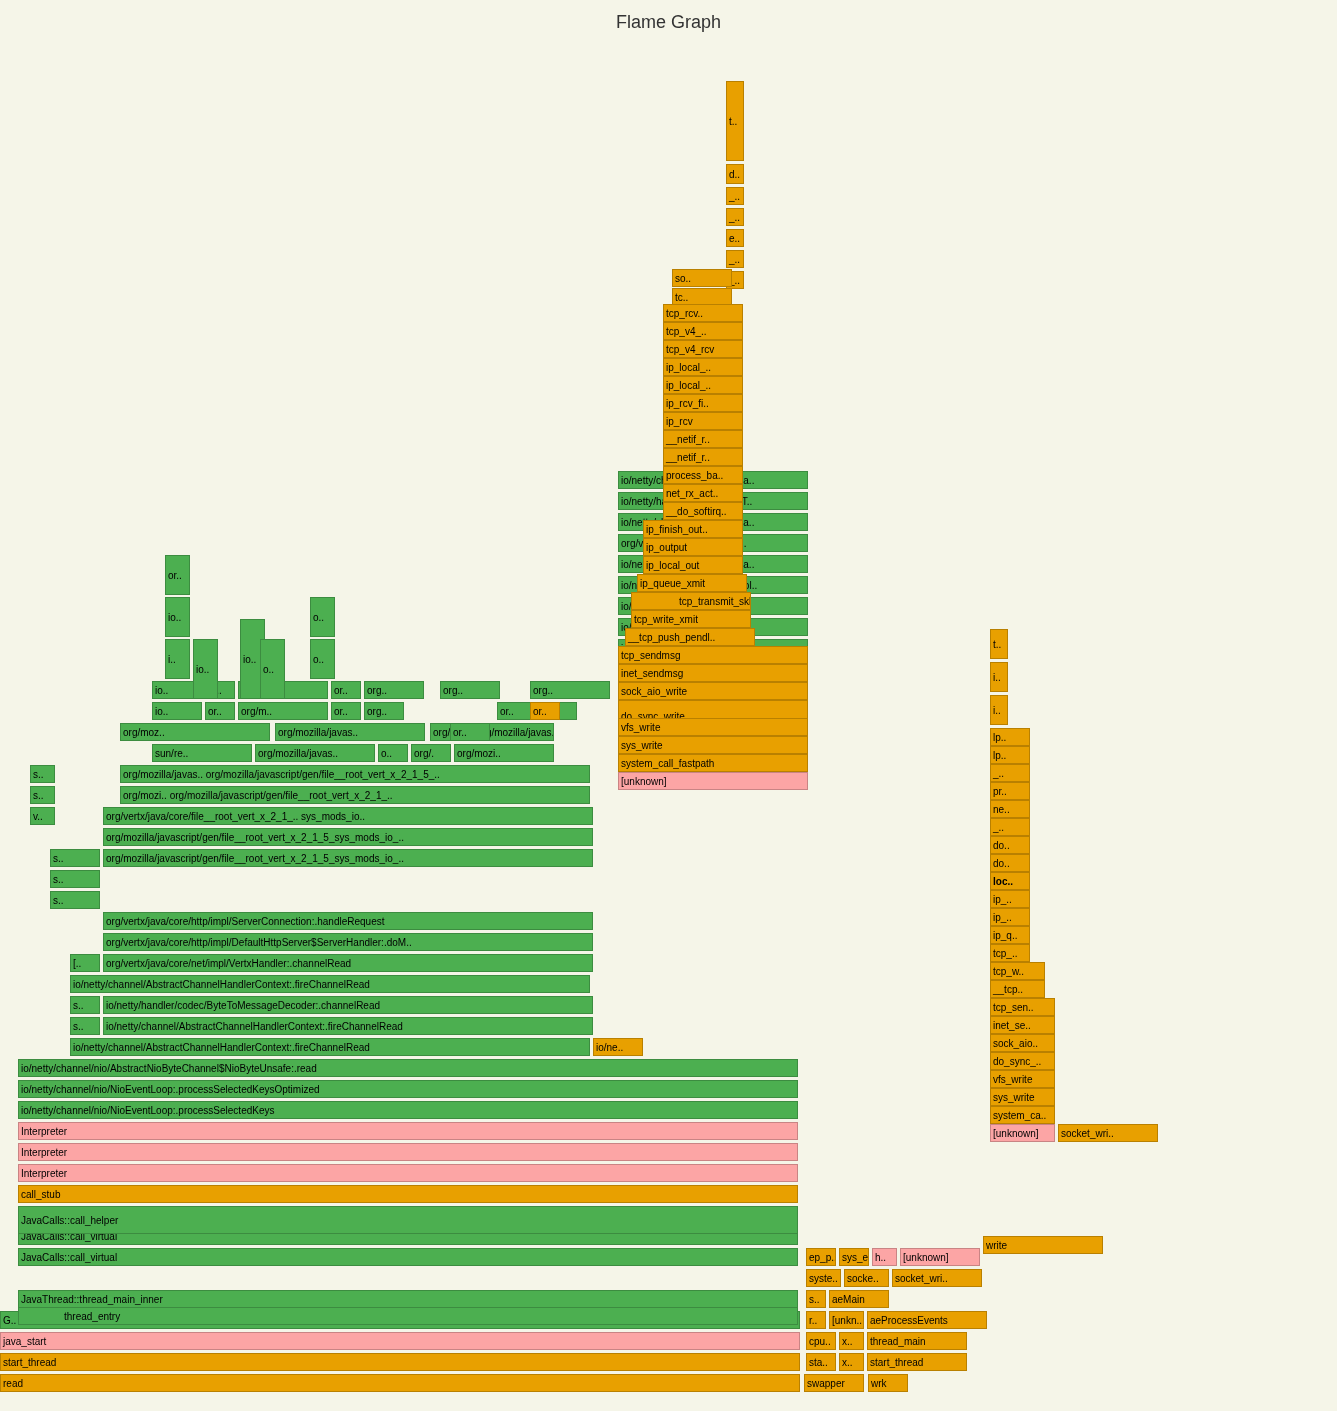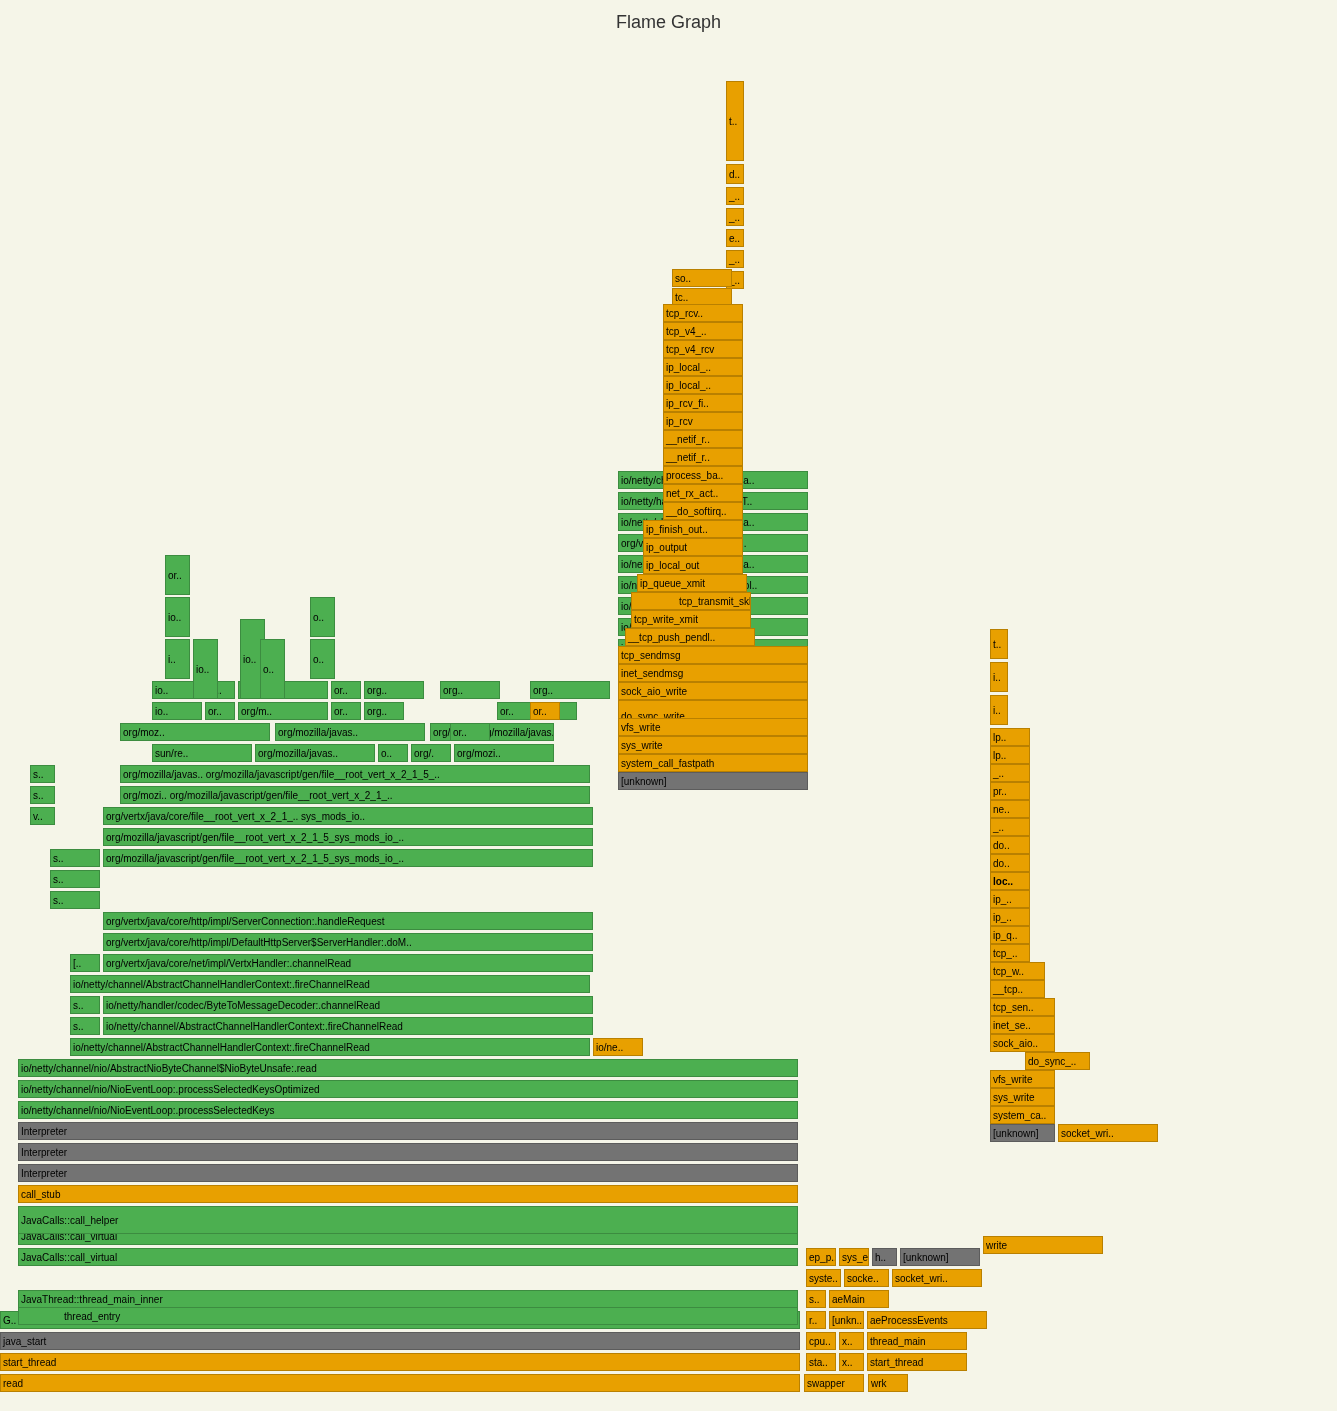--- a/index.html
+++ b/index.html
@@ -31,21 +31,21 @@
       white-space: nowrap;
       text-overflow: ellipsis;
       cursor: pointer;
       display: flex;
       align-items: center;
       padding: 0 2px;
       color: #000;
     }
     .orange { background: #e8a000; }
     .green { background: #4caf50; }
-    .pink { background: #737373; }
+    .pink { background: #fca5a5; }
   </style>
 </head>
 <body>
 
 <div id="chart-title">Flame Graph</div>
 <div id="flame-container">
 
   <div class="flame-frame orange" style="left:0;top:1335px;width:800px;height:18px;">read</div>
 
   <div class="flame-frame orange" style="left:804px;top:1335px;width:60px;height:18px;">swapper</div>
@@ -249,21 +249,21 @@
   <div class="flame-frame orange" style="left:990px;top:833px;width:40px;height:18px;font-weight:bold;">loc..</div>
   <div class="flame-frame orange" style="left:990px;top:851px;width:40px;height:18px;">ip_..</div>
   <div class="flame-frame orange" style="left:990px;top:869px;width:40px;height:18px;">ip_..</div>
   <div class="flame-frame orange" style="left:990px;top:887px;width:40px;height:18px;">ip_q..</div>
   <div class="flame-frame orange" style="left:990px;top:905px;width:40px;height:18px;">tcp_..</div>
   <div class="flame-frame orange" style="left:990px;top:923px;width:55px;height:18px;">tcp_w..</div>
   <div class="flame-frame orange" style="left:990px;top:941px;width:55px;height:18px;">__tcp..</div>
   <div class="flame-frame orange" style="left:990px;top:959px;width:65px;height:18px;">tcp_sen..</div>
   <div class="flame-frame orange" style="left:990px;top:977px;width:65px;height:18px;">inet_se..</div>
   <div class="flame-frame orange" style="left:990px;top:995px;width:65px;height:18px;">sock_aio..</div>
-  <div class="flame-frame orange" style="left:990px;top:1013px;width:65px;height:18px;margin-left:35px;">do_sync_..</div>
+  <div class="flame-frame orange" style="left:990px;top:1013px;width:65px;height:18px;">do_sync_..</div>
   <div class="flame-frame orange" style="left:990px;top:1031px;width:65px;height:18px;">vfs_write</div>
   <div class="flame-frame orange" style="left:990px;top:1049px;width:65px;height:18px;">sys_write</div>
   <div class="flame-frame orange" style="left:990px;top:1067px;width:65px;height:18px;">system_ca..</div>
   <div class="flame-frame pink" style="left:990px;top:1085px;width:65px;height:18px;">[unknown]</div>
   <div class="flame-frame orange" style="left:1058px;top:1085px;width:100px;height:18px;">socket_wri..</div>
 
   <div class="flame-frame orange" style="left:530px;top:663px;width:30px;height:18px;">or..</div>
   <div class="flame-frame green" style="left:530px;top:642px;width:80px;height:18px;">org..</div>
 
   <div class="flame-frame green" style="left:193px;top:600px;width:25px;height:60px;">io..</div>

